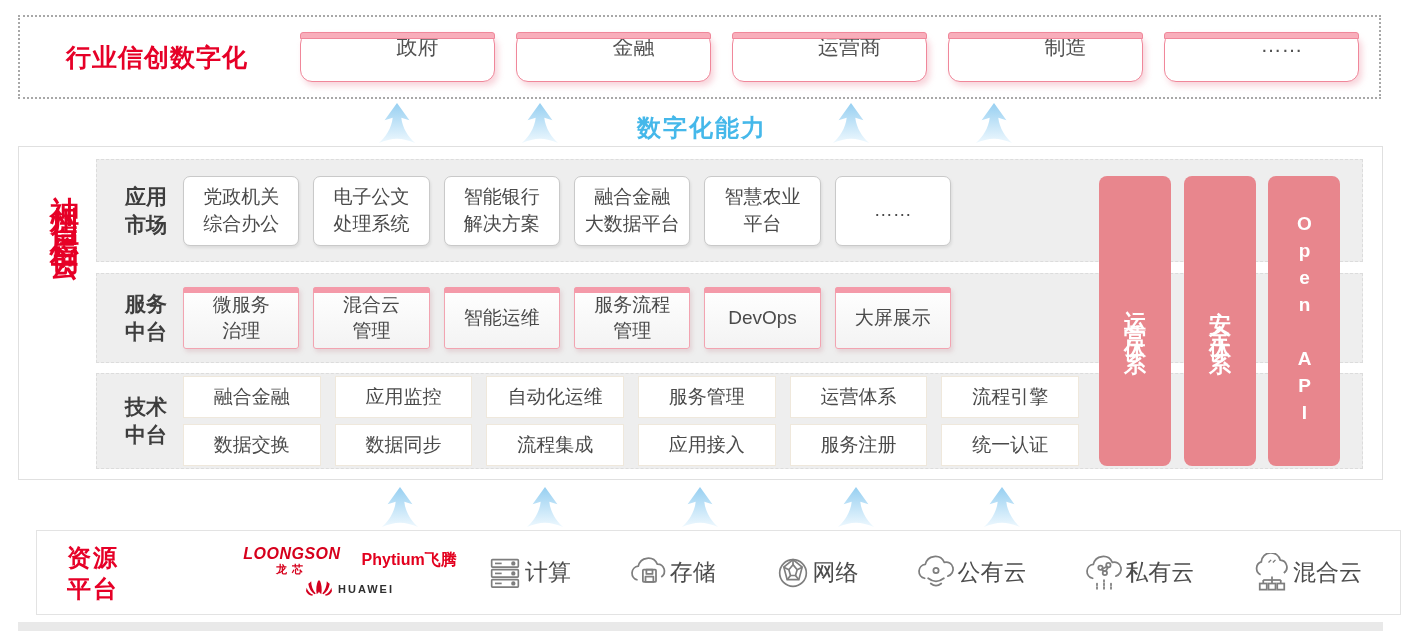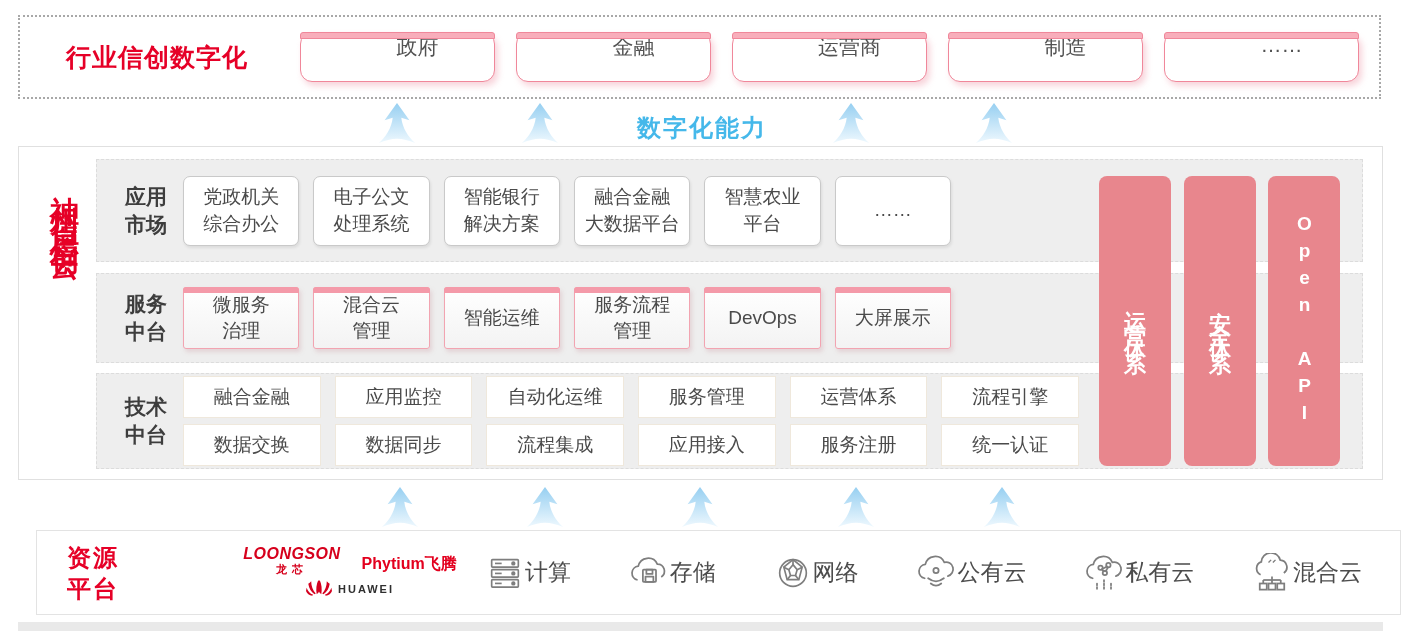--- a/index.html
+++ b/index.html
@@ -111,21 +111,21 @@
     border:1px solid #e3e3e3;box-sizing:border-box;background:#fff;
   }
   .res-title{
     position:absolute;left:30px;top:50%;transform:translateY(-50%);
     font-size:24px;font-weight:800;color:#e60027;line-height:1.3;letter-spacing:2px;
   }
   .vendors{
     position:absolute;left:188px;top:4px;bottom:4px;width:250px;
     display:flex;flex-direction:column;justify-content:center;gap:3px;
   }
-  .vendor-row1{display:flex;align-items:flex-end;gap:21px;justify-content:center;}
+  .vendor-row1{display:flex;align-items:center;gap:21px;justify-content:center;}
   .loongson-block{display:flex;flex-direction:column;align-items:center;line-height:1;}
   .loongson-en{font-style:italic;font-weight:900;font-size:16px;color:#d6001c;letter-spacing:.5px;}
   .loongson-cn{font-size:11px;font-weight:700;color:#d6001c;letter-spacing:5px;margin-top:2px;}
   .phytium{font-size:16px;font-weight:700;color:#e3001e;margin-top:1px;}
   .vendor-row2{display:flex;align-items:center;justify-content:center;gap:6px;}
   .huawei-text{font-size:11px;font-weight:700;color:#2f2f2f;letter-spacing:2px;}
   .res-items{
     position:absolute;left:448px;right:38px;top:0;height:100%;
     display:flex;align-items:center;justify-content:space-between;
   }

